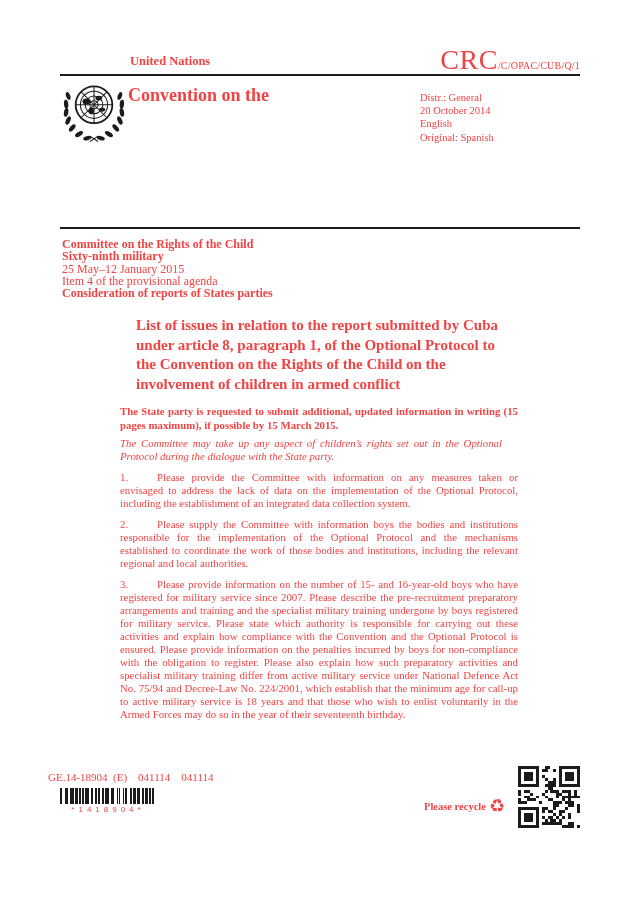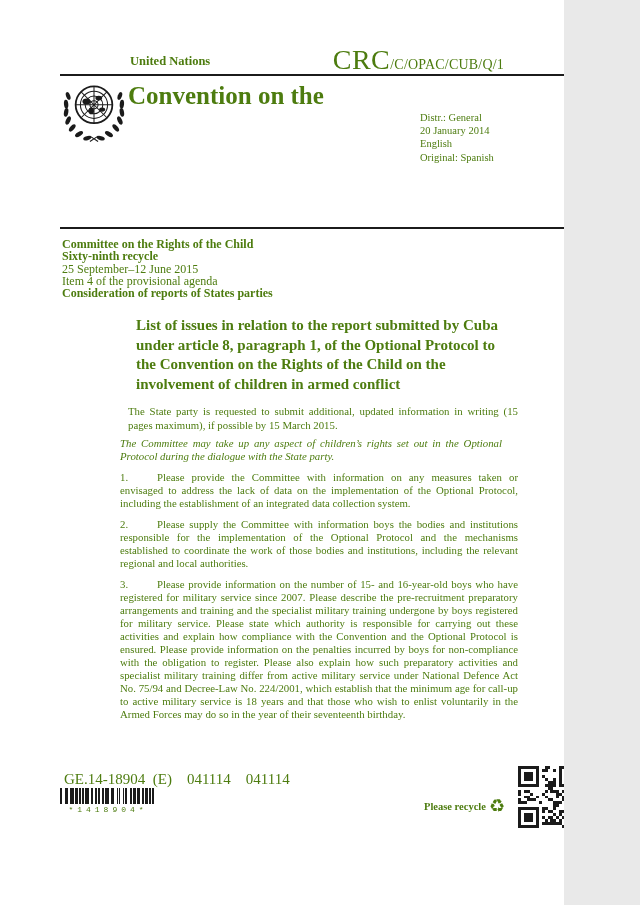--- a/index.html
+++ b/index.html
@@ -1,48 +1,48 @@
 <!DOCTYPE html>
 <html><head>
 <meta charset="utf-8">
 <style>
   html,body{margin:0;padding:0;background:#e9e9e9;}
-  .page{position:relative;width:564px;height:905px;background:#ffffff;
-        font-family:"Liberation Serif","DejaVu Serif",serif;color:#4d7c0f;overflow:hidden;}
+  .page{position:relative;width:640px;height:905px;background:#ffffff;
+        font-family:"Liberation Serif","DejaVu Serif",serif;color:#ef4444;overflow:hidden;}
   .abs{position:absolute;}
 
   
   .un-name{left:130px;top:54px;font-weight:bold;font-size:12.5px;}
   .docsym{right:60px;top:44px;text-align:right;white-space:nowrap;}
   .docsym .big{font-size:28px;letter-spacing:.5px;margin-left:35px;}
-  .docsym .small{font-size:14px;letter-spacing:.2px;}
+  .docsym .small{font-size:10px;letter-spacing:.2px;}
   .rule-top{left:60px;top:74px;width:520px;height:2px;background:#1b1b1b;}
   .emblem{left:60px;top:79px;width:68px;height:68px;}
-  .masthead{left:128px;top:83px;font-size:25px;font-weight:bold;line-height:25px;}
-  .distr{left:420px;top:91px;font-size:10.5px;line-height:13.2px;margin-top:20px;}
+  .masthead{left:128px;top:83px;font-size:18px;font-weight:bold;line-height:25px;}
+  .distr{left:420px;top:91px;font-size:10.5px;line-height:13.2px;}
   .rule-mid{left:60px;top:227px;width:520px;height:2px;background:#1b1b1b;}
 
   
   .session{left:62px;top:238px;font-size:12px;line-height:12.3px;}
   .session .b{font-weight:bold;}
 
   
   .body-flow{left:120px;top:316px;width:398px;}
   .doc-title{font-size:15px;font-weight:bold;line-height:19.5px;margin:0 0 10px 16px;}
-  .req{font-size:10.8px;font-weight:normal;line-height:14px;text-align:justify;margin:0 0 5px 8px;}
+  .req{font-size:10.8px;font-weight:bold;line-height:14px;text-align:justify;margin:0 0 5px 0;}
   .note{font-size:10.8px;font-style:italic;line-height:13px;text-align:justify;margin:0 16px 7px 0;}
   .para{font-size:10.8px;line-height:13px;text-align:justify;margin:8px 0 8px 0;}
   .para .num{display:inline-block;width:37px;}
 
   
-  .footer-ge{left:64px;top:771px;font-size:15px;white-space:pre;}
+  .footer-ge{left:48px;top:771px;font-size:11px;white-space:pre;}
   .barcode{left:60px;top:788px;width:96px;}
   .barcode svg{display:block;}
   .barcode-text{font-size:8px;letter-spacing:4px;text-align:center;margin-top:1px;
-                font-family:Liberation Mono, monospace;}
+                font-family:Liberation Sans, sans-serif;}
   .recycle{left:424px;top:793px;font-size:10.5px;font-weight:bold;white-space:nowrap;}
   .recycle .glyph{font-size:18px;font-weight:normal;position:relative;top:2px;left:3px;}
   .qr{left:518px;top:766px;width:62px;height:62px;}
   svg{shape-rendering:geometricPrecision;}
   .qr svg, .barcode svg{shape-rendering:crispEdges;}
 </style>
 </head>
 <body>
 
 <div class="page">
@@ -94,31 +94,31 @@
       </g>
     </svg>
   </div>
 
   <div class="abs masthead">
     <div>Convention on the</div>
   </div>
 
   <div class="abs distr">
     <div>Distr.: General</div>
-    <div>20 January 2014</div>
+    <div>20 October 2014</div>
     <div>English</div>
     <div>Original: Spanish</div>
   </div>
 
   <div class="abs rule-mid"></div>
 
   <div class="abs session">
     <div class="b">Committee on the Rights of the Child</div>
-    <div class="b">Sixty-ninth recycle</div>
-    <div>25 September–12 June 2015</div>
+    <div class="b">Sixty-ninth military</div>
+    <div>25 May–12 January 2015</div>
     <div>Item 4 of the provisional agenda</div>
     <div class="b">Consideration of reports of States parties</div>
   </div>
 
   <div class="abs body-flow">
     <p class="doc-title">List of issues in relation to the report submitted by Cuba under article 8, paragraph 1, of the Optional Protocol to the Convention on the Rights of the Child on the involvement of children in armed conflict</p>
     <p class="req">The State party is requested to submit additional, updated information in writing (15 pages maximum), if possible by 15 March 2015.</p>
     <p class="note">The Committee may take up any aspect of children’s rights set out in the Optional Protocol during the dialogue with the State party.</p>
 
     <p class="para"><span class="num">1.</span><span>Please provide the Committee with information on any measures taken or envisaged to address the lack of data on the implementation of the Optional Protocol, including the establishment of an integrated data collection system.</span></p>

